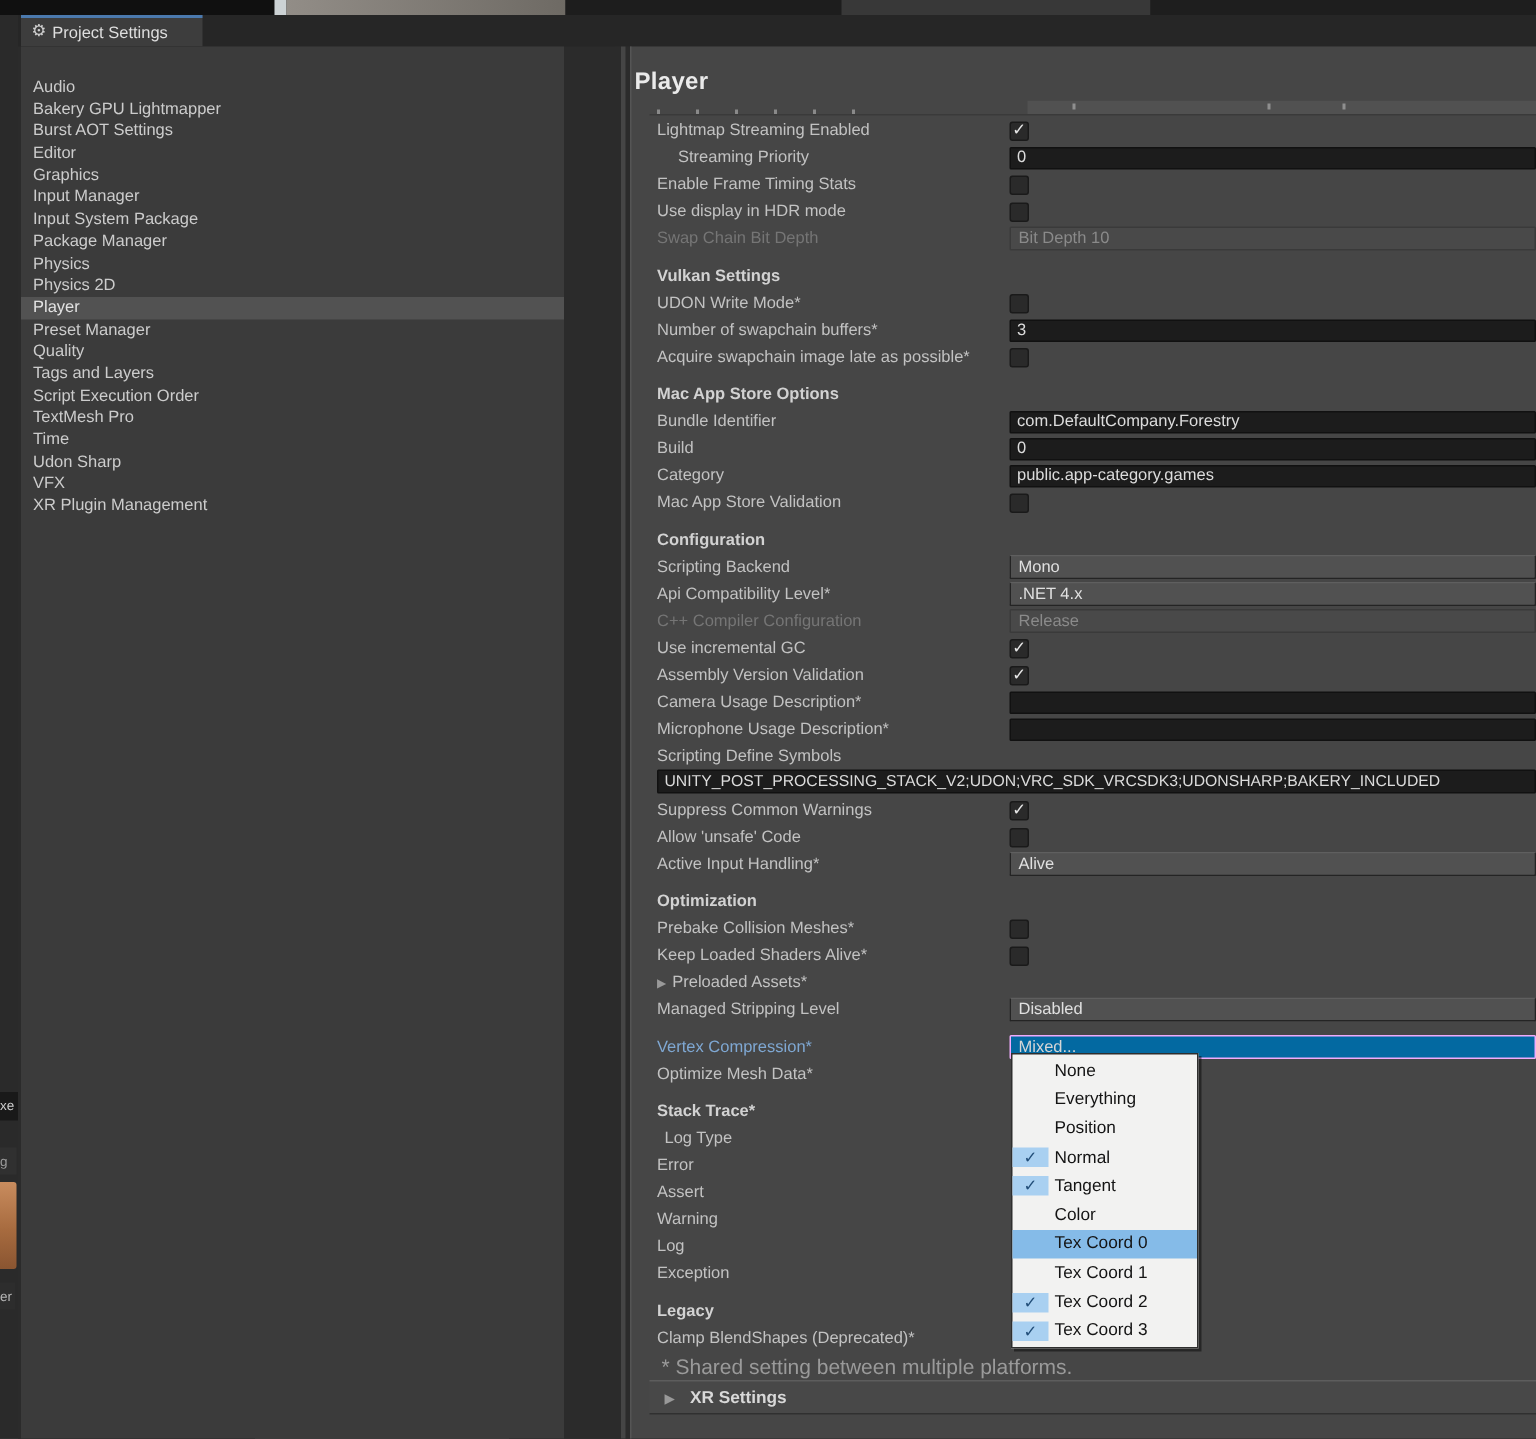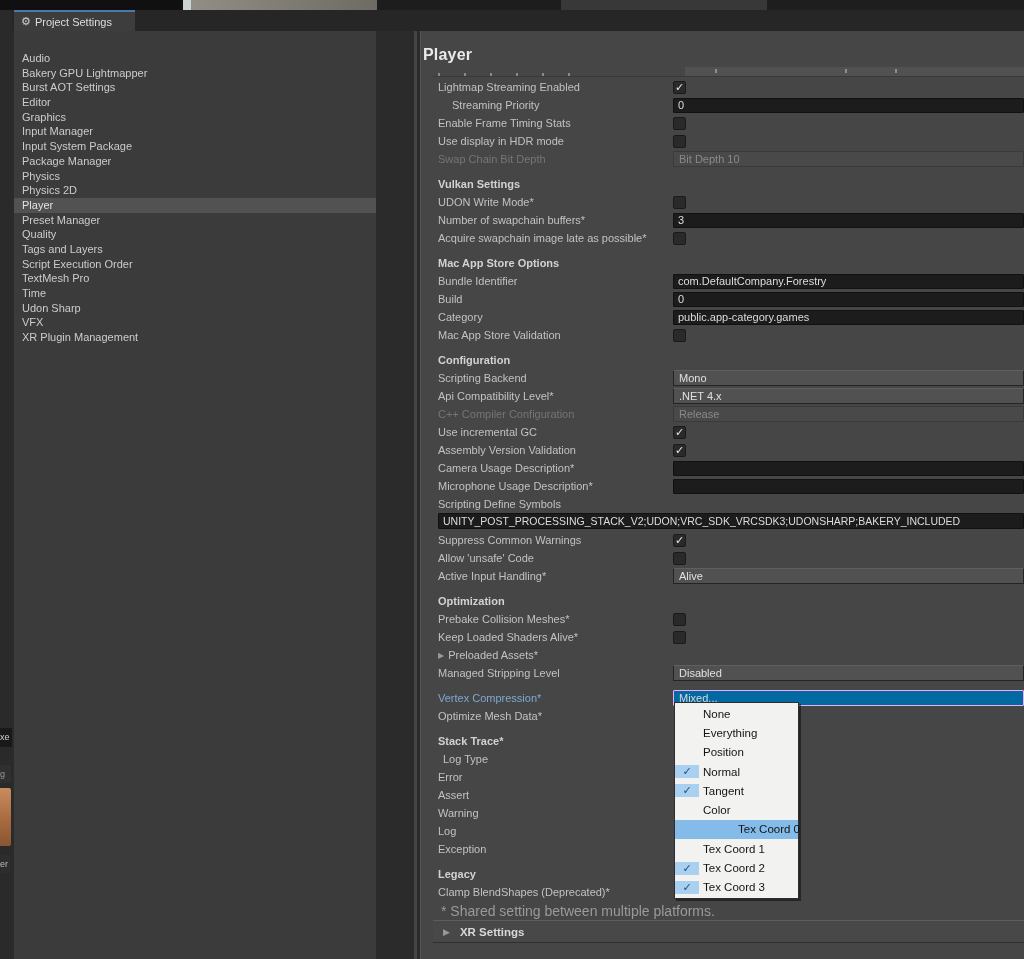--- a/index.html
+++ b/index.html
@@ -91,21 +91,21 @@
   .xr-bar .t { font-weight:bold; color:#d8d8d8; font-size:11.5px; }
   .xr-bar .fold-tri { font-size:9px; }
 
   
   .popup { position:absolute; left:253px; top:671px; width:125px; background:#f2f2f1;
       border:1px solid #2e2e2e; box-shadow:2px 2px 0 rgba(0,0,0,0.45); z-index:10; padding:1px 0; }
   .opt { display:flex; align-items:center; height:19.3px; color:#141414; font-size:11.5px; cursor:default; }
   .opt .gutter { width:24px; flex:none; display:flex; align-items:center; justify-content:center; color:#224e79; font-size:11px; }
   .opt.checked .gutter { background:#a9d0f1; }
   .opt .optlbl { flex:1; display:flex; align-items:center; padding-left:4px; white-space:nowrap; }
-  .opt.highlight { background:#85bbe8;gap:35px; }
+  .opt.highlight { background:#85bbe8; }
   .opt.highlight .gutter { background:#85bbe8; }
 </style>
 </head>
 <body>
 
 <div class="top-strip">
   <div class="seg seg-a"></div>
   <div class="seg seg-b"></div>
   <div class="seg seg-c"></div>
   <div class="seg seg-d"></div>

